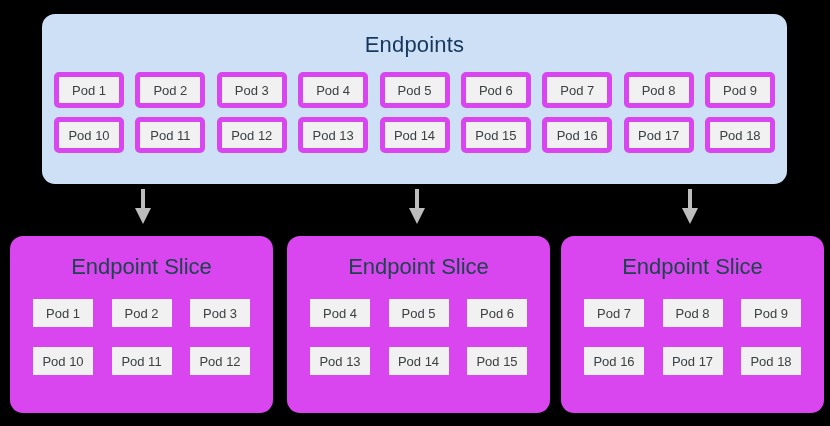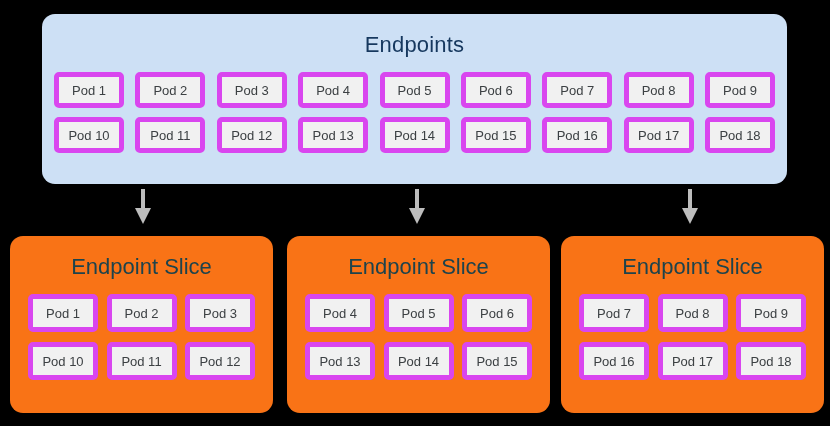--- a/index.html
+++ b/index.html
@@ -82,21 +82,21 @@
     width: 24px;
     height: 36px;
   }
 
   
   .slice-box {
     position: absolute;
     top: 236px;
     width: 263px;
     height: 177px;
-    background: #f97316;
+    background: #d946ef;
     border-radius: 13px;
     box-sizing: border-box;
   }
   .slice-1 { left: 10px; }
   .slice-2 { left: 287px; }
   .slice-3 { left: 561px; }
 
   .slice-title {
     position: absolute;
     top: 20px;

